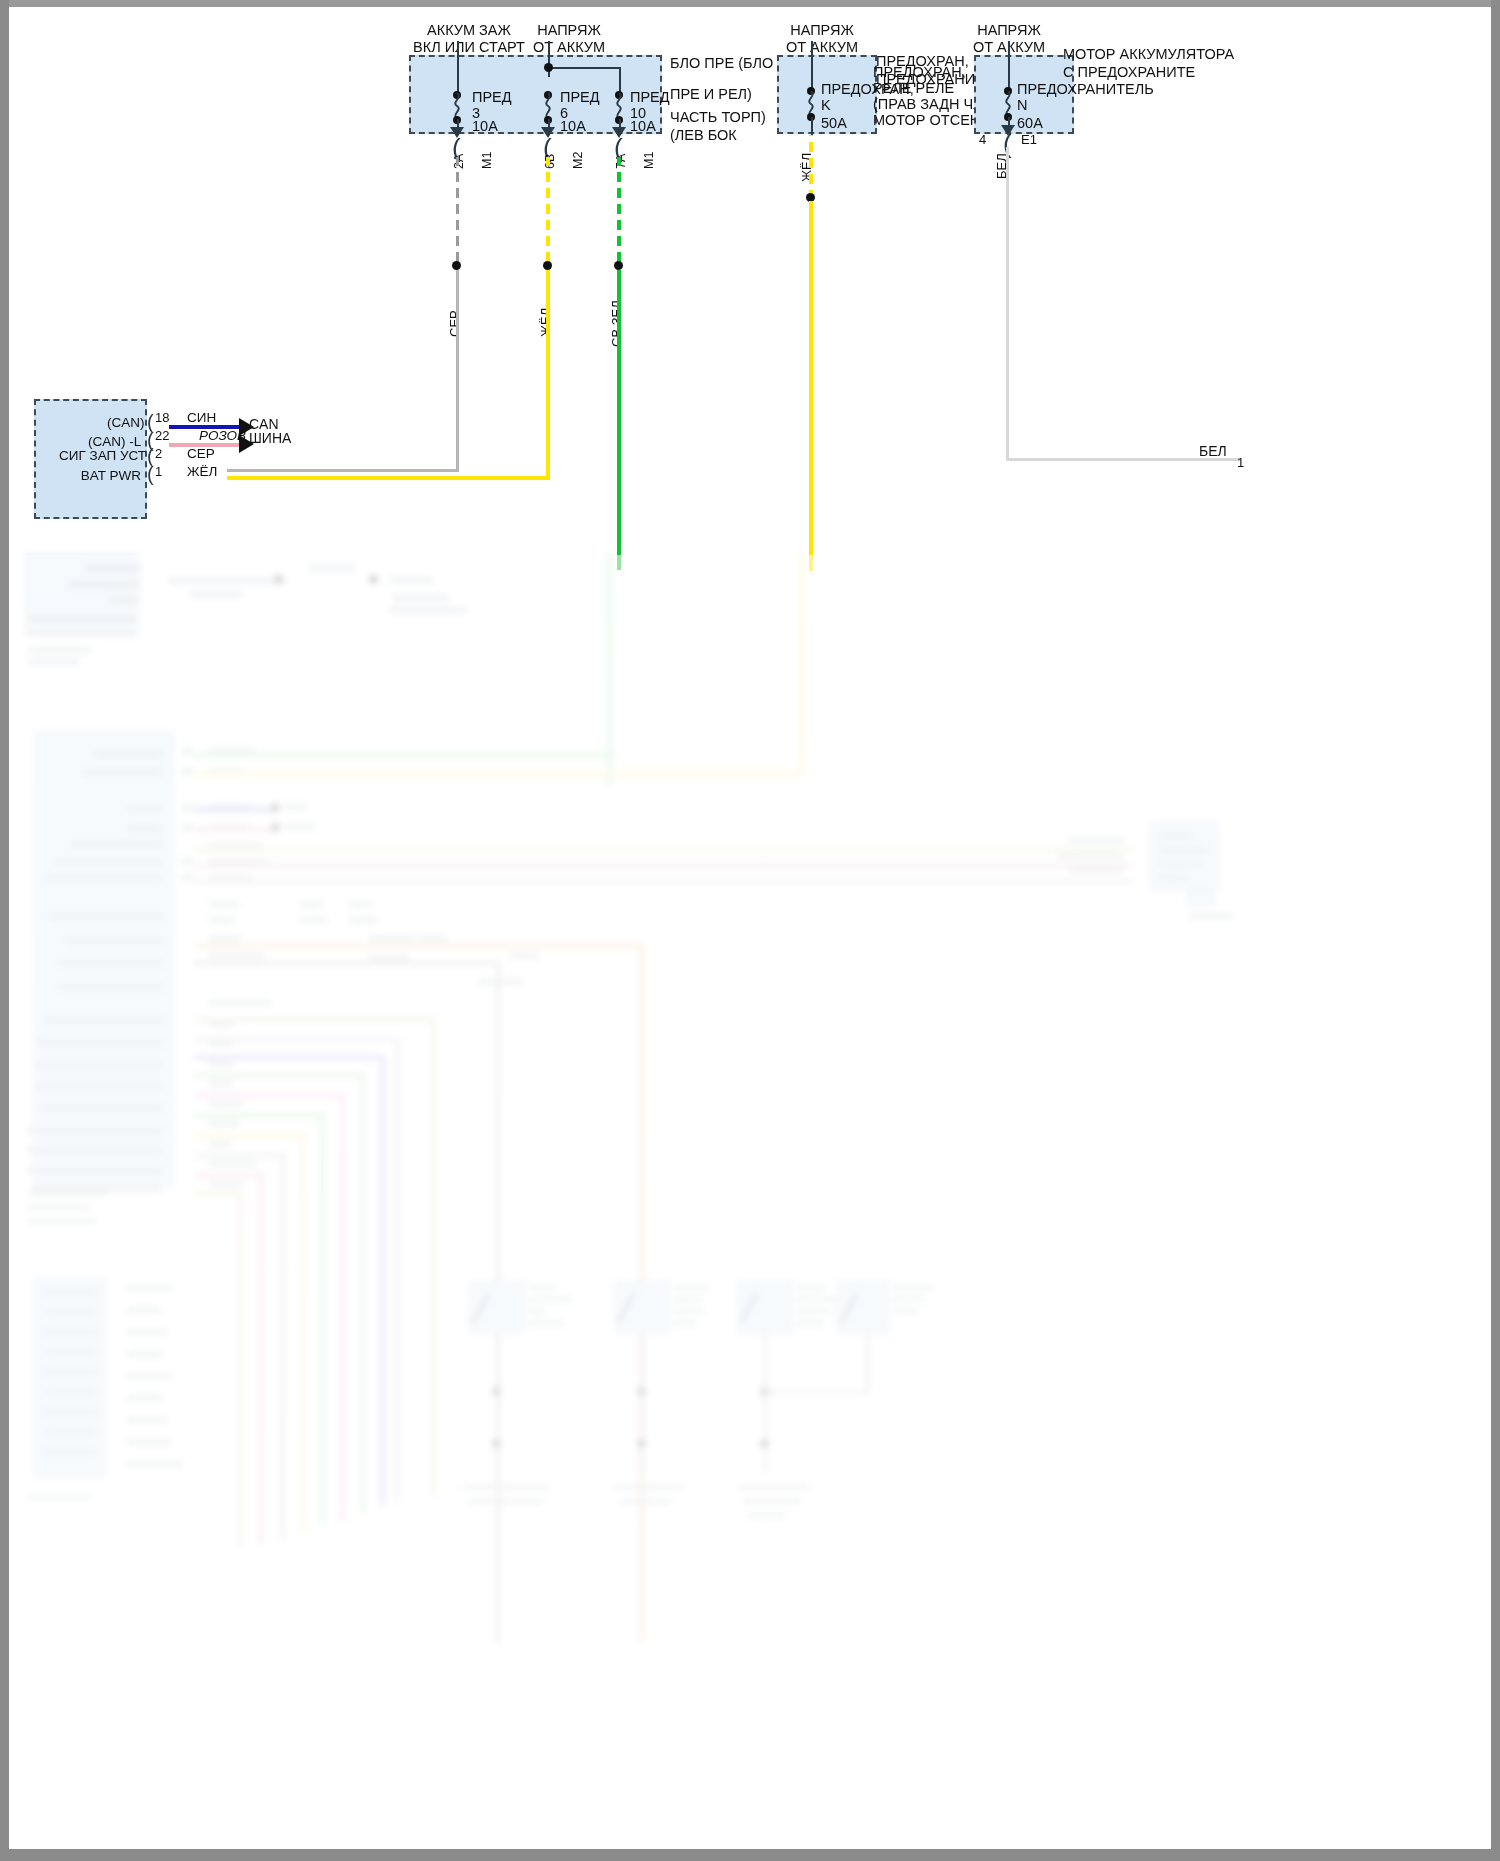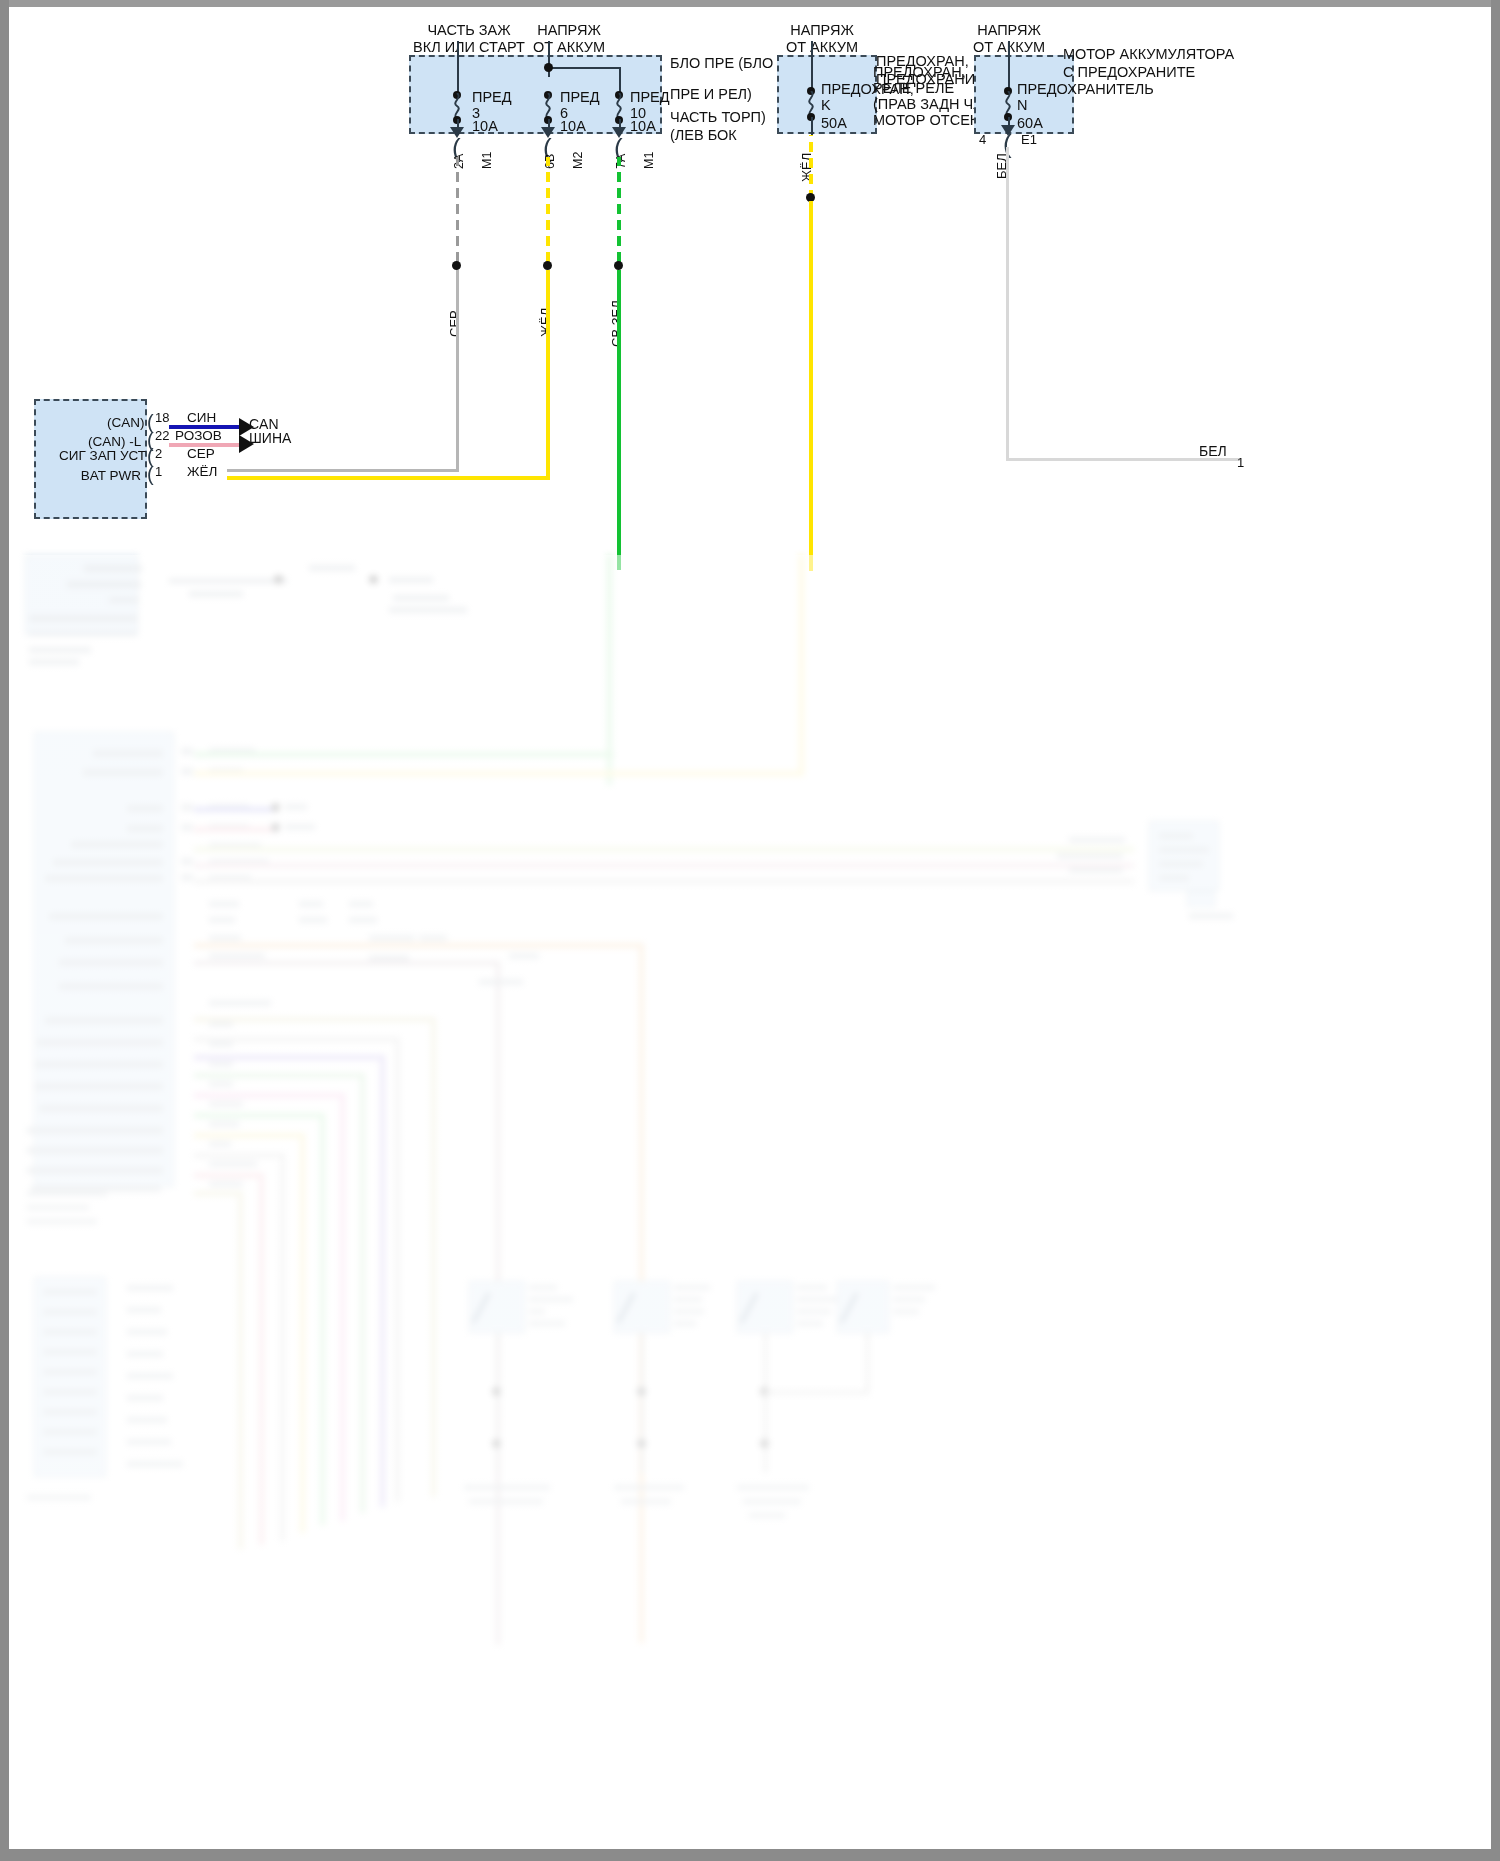--- a/index.html
+++ b/index.html
@@ -98,21 +98,21 @@
 
 <div id="page">
 
   <div class="frame-top"></div>
   <div class="frame-left"></div>
   <div class="frame-right"></div>
   <div class="frame-bottom"></div>
 
   <div class="sheet">
 
-    <div class="txt c" style="left:400px;top:15px;width:120px;">ЧАСТЬ ЗАЖ</div>
+    <div class="txt c" style="left:400px;top:15px;width:120px;">АККУМ ЗАЖ</div>
     <div class="txt c" style="left:392px;top:32px;width:136px;">ВКЛ ИЛИ СТАРТ</div>
     <div class="txt c" style="left:505px;top:15px;width:110px;">НАПРЯЖ</div>
     <div class="txt c" style="left:505px;top:32px;width:110px;">ОТ АККУМ</div>
 
     <div class="fusebox" style="left:400px;top:48px;width:253px;height:79px;"></div>
 
     <div class="vline" style="left:448px;top:34px;height:54px;"></div>
     <div class="vline" style="left:539px;top:34px;height:36px;"></div>
 
     <div class="hline" style="left:539px;top:60px;width:73px;"></div>
@@ -262,21 +262,21 @@
     <div class="conn" style="left:138px;top:404px;font-size:20px;">(</div>
     <div class="txt" style="left:146px;top:403px;font-size:13px;">18</div>
     <div class="txt" style="left:178px;top:403px;font-size:13.5px;">СИН</div>
     <div class="wire w-blue" style="left:160px;top:418px;width:72px;height:4px;"></div>
     <div class="arrow-right" style="left:230px;top:411px;"></div>
     <div class="txt" style="left:240px;top:409px;font-size:14px;">CAN</div>
 
     <div class="txt" style="left:79px;top:427px;font-size:13.5px;text-align:right;width:53px;">(CAN) -L</div>
     <div class="conn" style="left:138px;top:422px;font-size:20px;">(</div>
     <div class="txt" style="left:146px;top:421px;font-size:13px;">22</div>
-    <div class="txt" style="left:166px;top:421px;font-size:13.5px;">РОЗОВ</div>
+    <div class="txt" style="left:190px;top:421px;font-size:13.5px;font-style:italic;">РОЗОВ</div>
     <div class="wire w-pink" style="left:160px;top:436px;width:72px;height:4px;"></div>
     <div class="arrow-right" style="left:230px;top:428px;"></div>
     <div class="txt" style="left:240px;top:423px;font-size:14px;">ШИНА</div>
 
     <div class="txt" style="left:50px;top:441px;font-size:13.5px;text-align:right;width:82px;">СИГ ЗАП УСТ</div>
     <div class="conn" style="left:138px;top:438px;font-size:20px;">(</div>
     <div class="txt" style="left:146px;top:439px;font-size:13px;">2</div>
     <div class="txt" style="left:178px;top:439px;font-size:13.5px;">СЕР</div>
 
     <div class="txt" style="left:60px;top:461px;font-size:13.5px;text-align:right;width:72px;">BAT PWR</div>

